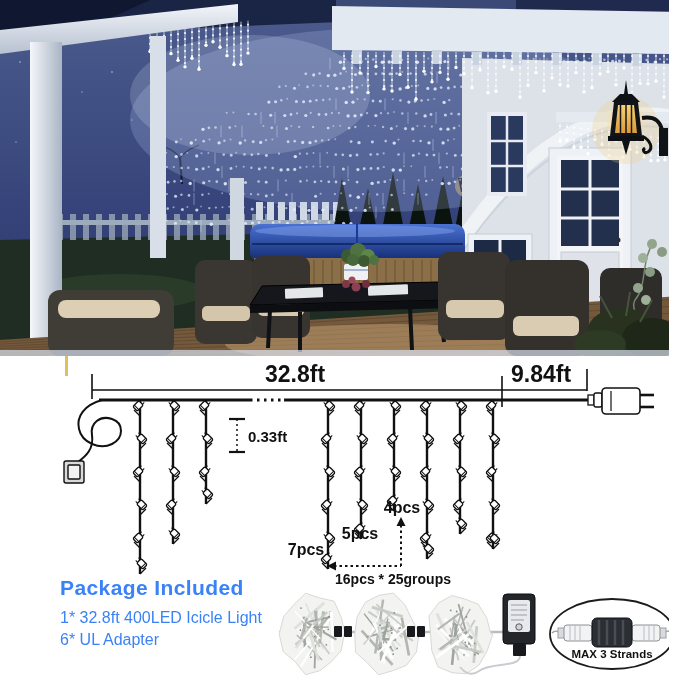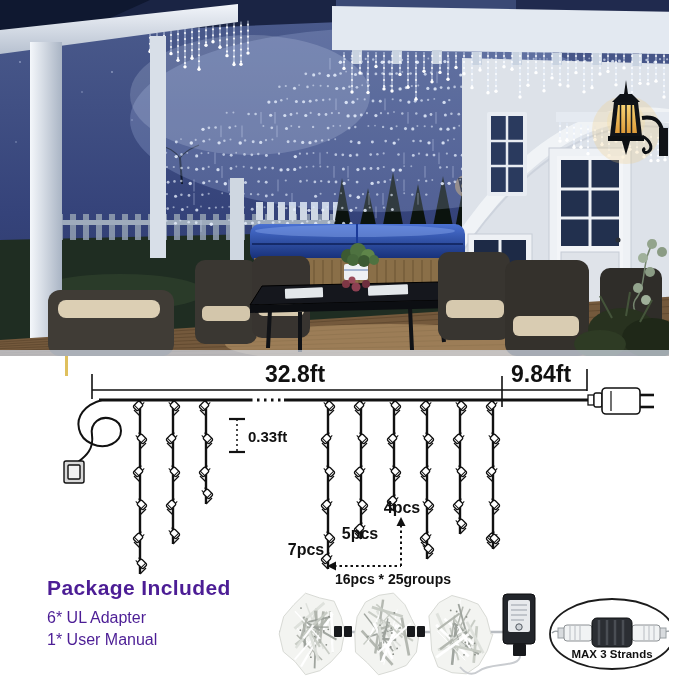--- a/index.html
+++ b/index.html
@@ -1,19 +1,19 @@
 <!DOCTYPE html>
 <html><head>
 <meta charset="utf-8">
 <style>
   html,body{margin:0;padding:0;background:#ffffff;}
   .stage{position:relative;width:669px;height:679px;background:#fff;overflow:hidden;
          font-family:"Liberation Sans",sans-serif;color:#111;}
   .abs{position:absolute;}
-  .pkg{position:absolute;left:47px;top:576px;width:260px;color:#4c1d95;}
+  .pkg{position:absolute;left:60px;top:576px;width:260px;color:#3b82f6;}
   .pkg .pkg-title{font-size:21px;font-weight:bold;letter-spacing:.4px;margin:0 0 7px 0;}
   .pkg .pkg-item{font-size:16px;line-height:22px;white-space:nowrap;}
   svg text{font-family:"Liberation Sans",sans-serif;fill:#111;}
 </style>
 </head>
 <body>
 
 <div class="stage">
 
   <svg class="abs" style="left:0;top:0" width="679" height="356" viewBox="0 0 679 356">
@@ -1492,22 +1492,22 @@
       <line x1="401" y1="211" x2="401" y2="168" stroke-width="2" stroke-dasharray="2.5,3"></line>
       <polygon points="401,162 396.5,171 405.5,171" stroke="none"></polygon>
       <line x1="334" y1="211" x2="401" y2="211" stroke-width="2" stroke-dasharray="2.5,3"></line>
       <polygon points="327,211 336,206.5 336,215.5" stroke="none"></polygon>
     </g>
     <text x="393" y="229" text-anchor="middle" font-size="14" font-weight="bold">16pcs * 25groups</text>
   </svg>
 
   <div class="pkg">
     <div class="pkg-title">Package Included</div>
+    <div class="pkg-item">1* 32.8ft 400LED Icicle Light</div>
     <div class="pkg-item">6* UL Adapter</div>
-    <div class="pkg-item">1* User Manual</div>
   </div>
 
   <svg class="abs" style="left:275px;top:588px" width="290" height="91" viewBox="0 0 290 91">
     <path d="M4,44 H232" stroke="#b9bdc2" stroke-width="2.5" fill="none"></path>
     <g id="bundles">
         <g>
           <path d="M69.3,46.0 L66.1,62.8 L56.0,73.9 L44.8,82.7 L30.5,86.7 L20.1,73.7 L8.3,63.7 L4.2,46.0 L8.7,28.5 L19.0,16.5 L30.5,5.2 L44.6,9.9 L59.1,13.2 L66.2,29.2 L70.1,46.0 Z" fill="#f3f4f1" stroke="#d8dad5"></path>
           <line x1="42.7" y1="66.6" x2="20.1" y2="37.7" stroke="#ffffff" stroke-width="1.0" stroke-opacity="0.95"></line>
           <line x1="30.1" y1="51.2" x2="39.9" y2="25.9" stroke="#dcdfda" stroke-width="2.1" stroke-opacity="0.95"></line>
           <line x1="54.8" y1="23.1" x2="58.0" y2="64.1" stroke="#c6cac3" stroke-width="2.1" stroke-opacity="0.95"></line>

